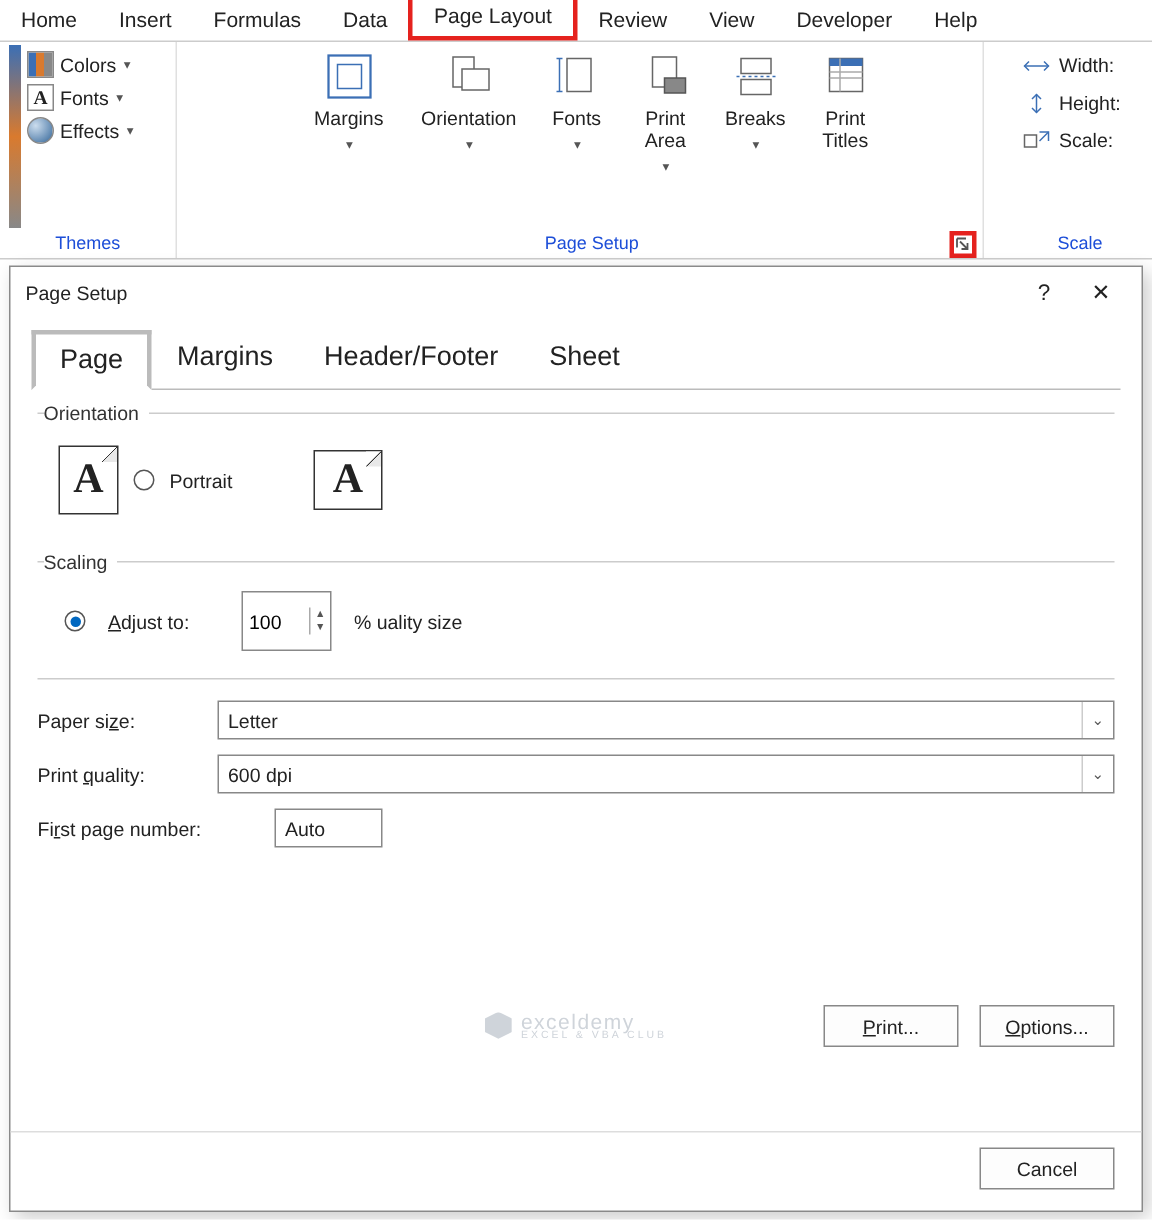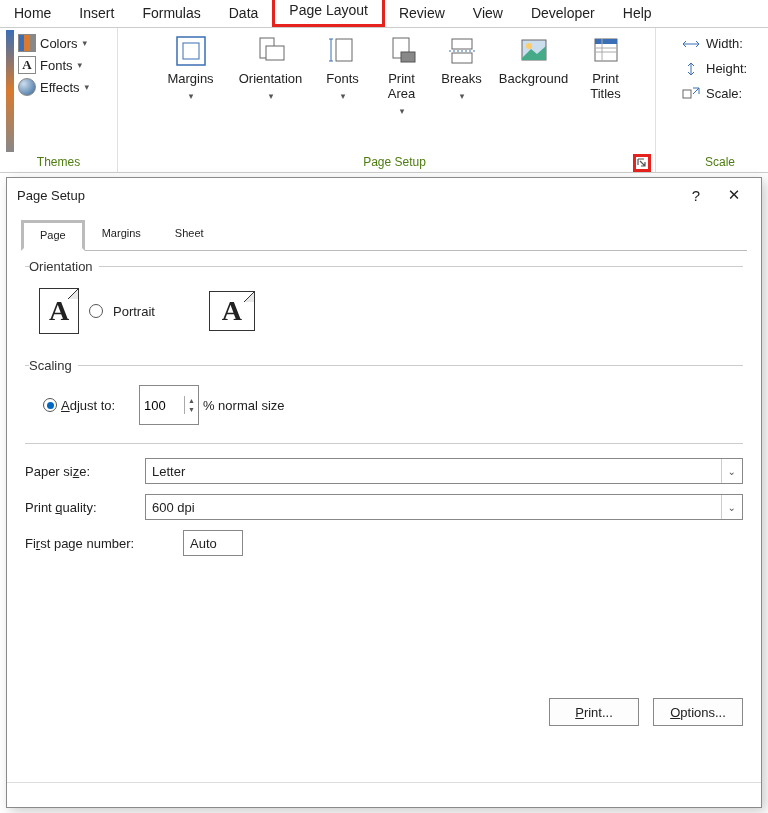--- a/index.html
+++ b/index.html
@@ -9,21 +9,21 @@
 .ribbon-tabs { display: flex; border-bottom: 1px solid #ccc; height: 28px; align-items: flex-end; }
 .ribbon-tab { padding: 4px 14px 6px 14px; font-size: 14px; cursor: pointer; }
 .ribbon-tab.active { font-weight: normal; }
 .hl-red { border: 3px solid #e5221e; }
 
 
 .ribbon-body { display: flex; border-bottom: 1px solid #ccc; height: 145px; background: #fff; gap: 16px; }
 .ribbon-group { border-right: 1px solid #e0e0e0; padding: 2px 6px 0 6px; display: flex; flex-direction: column; }
 .rg-content { flex: 1; display: flex; align-items: flex-start; gap: 4px; }
 .rg-label-row { display:flex; align-items:center; justify-content:center; position:relative; height:20px; }
-.rg-label { text-align: center; font-size: 12px; color: #4d7c0f; }
+.rg-label { text-align: center; font-size: 12px; color: #1d4ed8; }
 .rg-launcher { position:absolute; right:-2px; bottom:0; width:18px; height:18px; display:flex; align-items:center; justify-content:center; }
 
 
 .themes-col { display:flex; flex-direction:column; gap:4px; padding-top:4px; }
 .theme-row { display:flex; align-items:center; gap:4px; font-size:13px; }
 .theme-swatch { width:18px; height:18px; border:1px solid #888; display:inline-block; }
 .theme-swatch.colors { background: linear-gradient(90deg,#3b6fb5 0 33%, #d97a2e 33% 66%, #888 66% 100%); }
 .theme-swatch.fonts { display:flex; align-items:center; justify-content:center; font-weight:bold; font-family:serif; }
 .theme-swatch.effects { border-radius:50%; background: radial-gradient(circle at 30% 30%, #cde, #369); }
 .chev { font-size:9px; color:#555; margin-left:1px; }
@@ -38,52 +38,52 @@
 .scale-col { display:flex; flex-direction:column; gap:10px; padding:6px 4px 0 4px; font-size:13px; }
 .scale-row { display:flex; align-items:center; gap:6px; }
 .scale-ico { width:18px; height:14px; }
 
 
 .dialog { position:absolute; top:177px; left:6px; width:756px; height:631px; background:#fff; border:1px solid #8a8a8a; box-shadow: 4px 4px 12px rgba(0,0,0,0.2); display:flex; flex-direction:column; }
 .titlebar { display:flex; align-items:center; height:34px; padding:0 8px 0 10px; }
 .titlebar .ttl { flex:1; font-size:13px; }
 .titlebar .btn { width:38px; text-align:center; font-size:15px; cursor:pointer; }
 .tabstrip { display:flex; padding: 8px 10px 0 14px; gap:0; }
-.dtab { padding: 6px 16px 7px 16px; font-size:11px; border:1px solid transparent; cursor:pointer; background:#fff; }
+.dtab { padding: 6px 16px 7px 16px; font-size:18px; border:1px solid transparent; cursor:pointer; background:#fff; }
 .dtab.active { border:1px solid #bbb; border-bottom:1px solid #fff; position:relative; z-index:2; }
 .tabstrip-line { border-bottom:1px solid #bbb; margin:-1px 14px 0 14px; }
 
 .dlg-body { flex:1; padding: 8px 18px 0 18px; position:relative; }
 fieldset.sect { border:none; border-top:1px solid #ccc; margin:0 0 14px 0; padding:10px 4px 4px 4px; }
 fieldset.sect legend { font-size:13px; padding:0 6px 0 0; color:#333; }
 
 .orient-row { display:flex; align-items:center; gap:10px; padding:4px 2px 6px 10px; }
 .page-ico { width:40px; height:46px; border:1px solid #333; background:#fff; position:relative; display:flex; align-items:center; justify-content:center; font-family: "Times New Roman", serif; font-size:28px; font-weight:bold; }
 .page-ico.landscape { width:46px; height:40px; }
 .page-ico::after { content:""; position:absolute; top:0; right:0; width:10px; height:10px; background:linear-gradient(135deg, #fff 0 48%, #333 49% 52%, #e8e8e8 53% 100%); }
 .radio { width:14px; height:14px; border:1px solid #555; border-radius:50%; display:inline-flex; align-items:center; justify-content:center; }
 .radio.sel::after { content:""; width:7px; height:7px; border-radius:50%; background:#0067c0; }
 .rlabel { font-size:13px; }
 .uline { text-decoration: underline; text-decoration-thickness:1px; }
 
 .scaling-col { display:flex; flex-direction:column; gap:14px; padding:2px 0 0 14px; }
-.srow { display:flex; align-items:center; gap:4px; }
+.srow { display:flex; align-items:center; gap:15px; }
 .spinner { display:inline-flex; align-items:center; border:1px solid #888; height:40px; }
 .spinner input { border:none; width:44px; height:22px; padding:0 4px; font-size:13px; outline:none; }
 .spinner .arrows { display:flex; flex-direction:column; border-left:1px solid #aaa; }
 .spinner .arrows span { font-size:7px; line-height:1; padding:1px 3px; color:#555; cursor:pointer; }
 .spinner.disabled input { color:#888; background:#f4f4f4; }
 
 .hr { border:none; border-top:1px solid #ccc; margin:6px 0 14px 0; }
 
 .form-row { display:flex; align-items:center; gap:10px; margin-bottom:10px; }
 .form-row .flab { width:110px; font-size:13px; }
 .select { flex:1; border:1px solid #888; height:26px; display:flex; align-items:center; padding:0 6px; justify-content:space-between; }
 .select .arr { font-size:10px; color:#555; border-left:1px solid #ccc; padding-left:6px; height:100%; display:flex; align-items:center; }
-.txtbox { border:1px solid #888; height:26px; padding:0 6px; display:flex; align-items:center; width:60px; }
+.txtbox { border:1px solid #888; height:26px; padding:0 6px; display:flex; align-items:center; width:72px; }
 
 .dlg-btn-row1 { position:absolute; bottom:56px; right:18px; display:flex; gap:14px; }
 .dlg-btn-row2 { display:flex; justify-content:flex-end; gap:14px; padding:10px 18px 14px 0; border-top:1px solid #ddd; }
 .wbtn { min-width:90px; height:28px; border:1px solid #888; background:#fdfdfd; display:inline-flex; align-items:center; justify-content:center; font-size:13px; padding:0 14px; cursor:pointer; }
 .wbtn.primary { border:1.5px solid #0067c0; }
 
 .watermark { position:absolute; bottom:60px; left:50%; transform:translateX(-50%); color:#cfd4da; font-size:14px; display:flex; align-items:center; gap:6px; letter-spacing:1px; pointer-events:none; }
 .watermark .wm-ico { width:18px; height:18px; background:#cfd4da; clip-path: polygon(50% 0,100% 25%,100% 75%,50% 100%,0 75%,0 25%); }
 .watermark small { font-size:7px; letter-spacing:2px; display:block; margin-top:-2px; }
 
@@ -181,30 +181,20 @@
         <span class="ico">
             <svg width="34" height="34">
               <rect x="7" y="5" width="20" height="10" fill="#fff" stroke="#666"></rect>
               <rect x="7" y="19" width="20" height="10" fill="#fff" stroke="#666"></rect>
               <line x1="4" y1="17" x2="30" y2="17" stroke="#3b6fb5" stroke-dasharray="2 2"></line>
             </svg>
           </span>
         <span class="lab">Breaks</span>
           <span class="chev">▾</span>
       </div>
-      <div class="vbtn" style="width:82px">
-        <span class="ico">
-            <svg width="34" height="34">
-              <rect x="5" y="6" width="24" height="20" fill="#cde" stroke="#666"></rect>
-              <circle cx="12" cy="12" r="3" fill="#fc6"></circle>
-              <polyline points="5,24 14,15 20,20 29,12 29,26 5,26" fill="#4a8" stroke="none"></polyline>
-            </svg>
-          </span>
-        <span class="lab">Background</span>
-      </div>
       <div class="vbtn" style="width:58px">
         <span class="ico">
             <svg width="34" height="34">
               <rect x="6" y="5" width="22" height="22" fill="#fff" stroke="#666"></rect>
               <rect x="6" y="5" width="22" height="5" fill="#3b6fb5"></rect>
               <line x1="6" y1="14" x2="28" y2="14" stroke="#aaa"></line>
               <line x1="6" y1="18" x2="28" y2="18" stroke="#aaa"></line>
               <line x1="13" y1="5" x2="13" y2="27" stroke="#aaa"></line>
             </svg>
           </span>
@@ -260,20 +250,21 @@
 <div class="dialog">
   <div class="titlebar">
     <div class="ttl">Page Setup</div>
     <div class="btn">?</div>
     <div class="btn">✕</div>
   </div>
 
   <div class="tabstrip">
     <div class="dtab active hl-red" style="border-width:3px;">Page</div>
     <div class="dtab">Margins</div>
+    <div class="dtab">Header/Footer</div>
     <div class="dtab">Sheet</div>
   </div>
   <div class="tabstrip-line"></div>
 
   <div class="dlg-body">
 
     <fieldset class="sect">
       <legend>Orientation</legend>
       <div class="orient-row">
         <div class="page-ico">A</div>
@@ -290,21 +281,21 @@
         <div class="srow">
           <span class="radio sel"></span>
           <span class="rlabel" style="width:74px"><span class="uline">A</span>djust to:</span>
           <span class="spinner">
             <input value="100" style="">
             <span class="arrows">
                 <span>▲</span>
                 <span>▼</span>
               </span>
           </span>
-          <span>% normal size</span>
+          <span>% uality size</span>
         </div>
       </div>
     </fieldset>
 
     <hr class="hr">
 
     <div class="form-row">
       <div class="flab">Paper si<span class="uline">z</span>e:</div>
       <div class="select">
         <span>Letter</span>
@@ -323,17 +314,22 @@
       <div class="txtbox">
           <span>Auto</span>
         </div>
     </div>
 
     <div class="dlg-btn-row1">
       <div class="wbtn"><span class="uline">P</span>rint...</div>
       <div class="wbtn"><span class="uline">O</span>ptions...</div>
     </div>
 
+    <div class="watermark">
+      <span class="wm-ico"></span>
+      <span><span>exceldemy</span><small>EXCEL &amp; VBA CLUB</small></span>
+    </div>
   </div>
 
   <div class="dlg-btn-row2">
+    <div class="wbtn">Cancel</div>
   </div>
 </div>
 
 </body></html>

